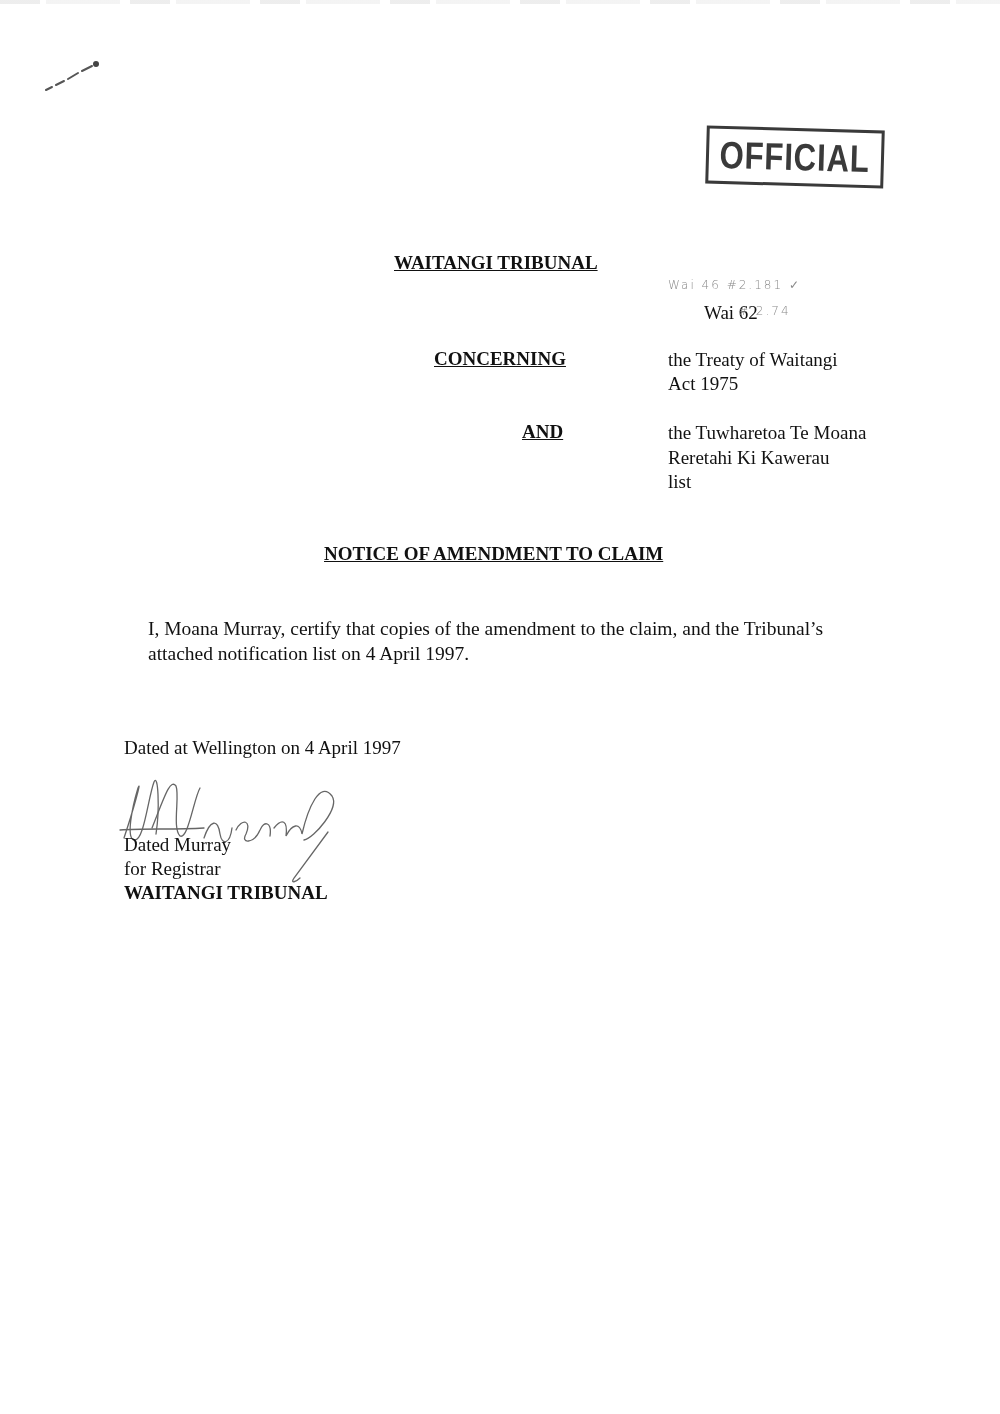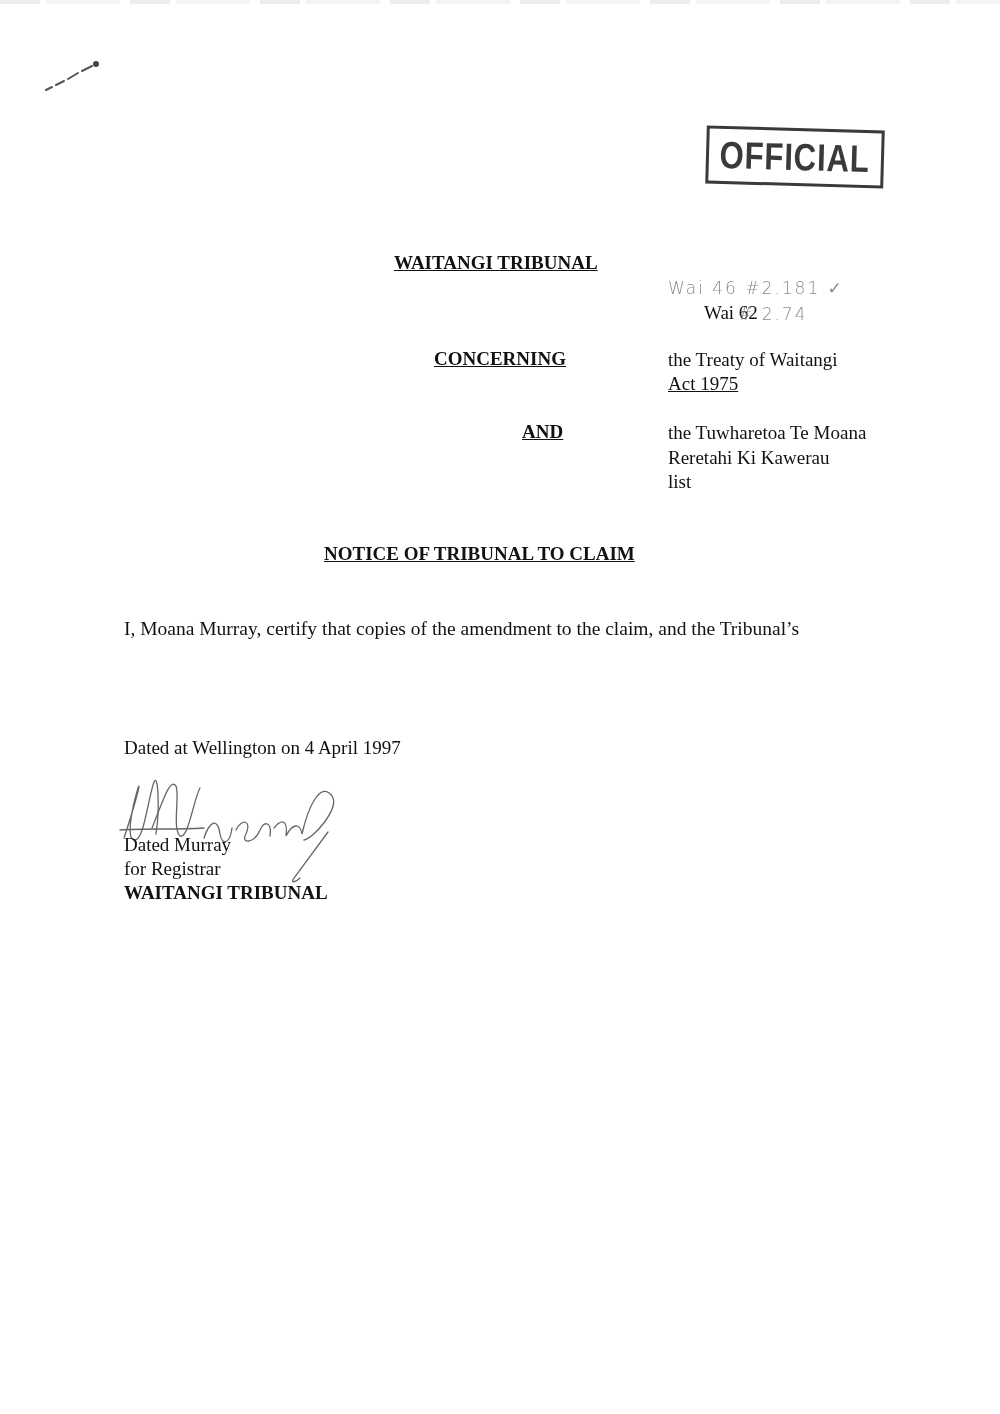--- a/index.html
+++ b/index.html
@@ -56,34 +56,34 @@
     }
     .text {
       position: absolute;
       font-size: 19px;
       line-height: 24px;
       white-space: nowrap;
     }
     .handwritten {
       position: absolute;
       font-family: "DejaVu Sans", sans-serif;
-      font-size: 17px;
+      font-size: 12px;
       color: #8a8a8a;
       font-weight: 300;
       white-space: nowrap;
       letter-spacing: 2px;
     }
     .body-para {
       position: absolute;
       left: 124px; top: 616px;
       width: 740px;
       font-size: 19.5px;
       line-height: 25px;
     }
-    .body-para span { display: block; white-space: nowrap; }
+    .body-para span { display: block; white-space: nowrap; margin-left: 24px; }
     .signature {
       position: absolute;
       left: 114px; top: 768px;
       width: 230px; height: 120px;
     }
     .bold-line {
       font-weight: bold;
     }
   </style>
 </head>
@@ -102,31 +102,32 @@
 
 <div class="caps-heading" style="left:394px; top:252px;">WAITANGI TRIBUNAL</div>
 
 <div class="handwritten" style="left:668px; top:278px;">Wai 46 #2.181 ✓</div>
 
 <div class="text" style="left:668px; top:301px;margin-left:36px;">Wai 62</div>
 <div class="handwritten" style="left:738px; top:304px;"># 2.74</div>
 
 <div class="caps-heading" style="left:434px; top:348px;">CONCERNING</div>
 <div class="text" style="left:668px; top:348px;">the Treaty of Waitangi</div>
-<div class="text" style="left:668px; top:372px;text-decoration:underline;">Act 1975</div>
+<div class="text" style="left:668px; top:372px;">Act 1975</div>
 
 <div class="caps-heading" style="left:482px; top:421px;margin-left:40px;">AND</div>
 <div class="text" style="left:668px; top:421px;">the Tuwharetoa Te Moana</div>
 <div class="text" style="left:668px; top:446px;">Reretahi Ki Kawerau</div>
 <div class="text" style="left:668px; top:470px;">list</div>
 
-<div class="caps-heading" style="left:324px; top:543px;">NOTICE OF TRIBUNAL TO CLAIM</div>
+<div class="caps-heading" style="left:324px; top:543px;">NOTICE OF AMENDMENT TO CLAIM</div>
 
 <div class="body-para">
   <span>I, Moana Murray, certify that copies of the amendment to the claim, and the Tribunal’s</span>
+  <span>attached notification list on 4 April 1997.</span>
 </div>
 
 <div class="text" style="left:124px; top:736px;">Dated at Wellington on 4 April 1997</div>
 
 <svg class="signature" viewBox="0 0 230 120">
   <g fill="none" stroke="#666" stroke-width="1.3" stroke-linecap="round">
     <path d="M10 70 C 20 40, 28 10, 24 20 C 18 40, 12 70, 20 72 C 30 74, 34 30, 40 14 C 44 4, 46 40, 42 66"></path>
     <path d="M38 60 C 50 30, 56 10, 62 18 C 66 28, 58 60, 66 68 C 74 72, 80 30, 86 20"></path>
     <path d="M6 62 C 30 60, 60 62, 90 60"></path>
     <path d="M90 70 C 96 52, 104 50, 106 66 C 108 78, 116 76, 118 60"></path>

